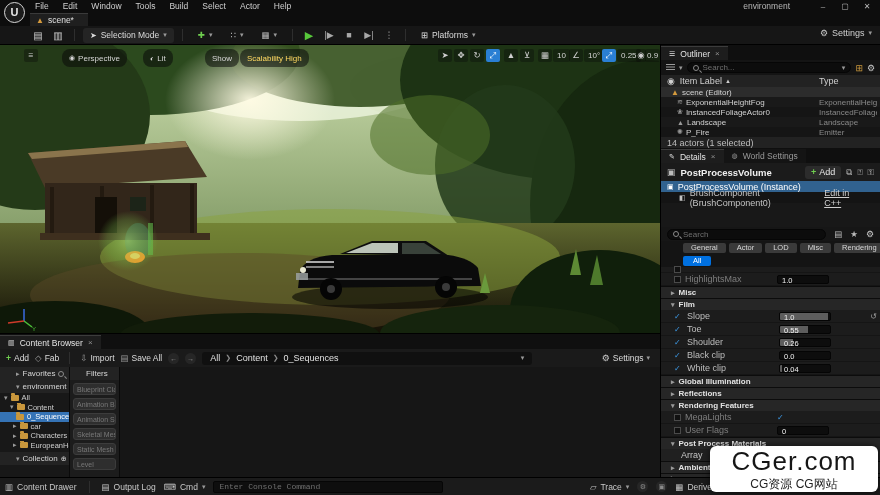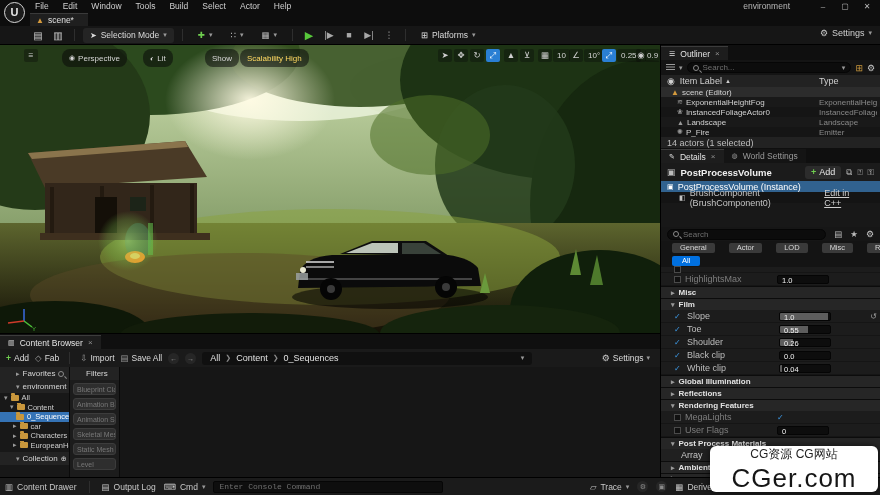--- a/index.html
+++ b/index.html
@@ -63,21 +63,21 @@
 
   .d-header { height:18px; display:flex; align-items:center; gap:5px; padding:0 6px; background:#1b1b1b; }
   .d-title { font-size:9.5px; font-weight:bold; color:#efefef; flex:1; }
   .addbtn { height:13px; background:#2c2c2c; border-radius:3px; padding:0 6px; display:flex; gap:3px; align-items:center; color:#e6e6e6; }
   .plus { color:#6fce4f; font-weight:bold; }
   .hico { color:#bdbdbd; font-size:8.5px; }
   .inst-row { height:11px; background:#31628f; display:flex; align-items:center; gap:4px; padding:0 6px; color:#fff; }
   .comp-row { height:11px; display:flex; align-items:center; gap:4px; padding:0 18px; color:#c4c4c4; }
   .editcpp { margin-left:auto; text-decoration:underline; color:#cfcfcf; }
   .d-search-row { height:14px; display:flex; align-items:center; gap:8px; padding:0 6px; background:#161616; }
-  .cat-row { height:13px; display:flex; gap:14px; align-items:center; padding:0 11px; }
+  .cat-row { height:13px; display:flex; gap:3px; align-items:center; padding:0 22px; }
   .cat { height:10px; background:#3a3a3a; border-radius:2px; padding:0 8px; line-height:10px; color:#d8d8d8; font-size:7.5px; }
   .cat-all { height:10px; background:#0070e0; border-radius:2px; padding:0 10px; line-height:10px; color:#fff; font-size:7.5px; }
   .sect { height:12px; background:#262626; border-top:1px solid #0c0c0c; display:flex; align-items:center; gap:4px; padding:0 10px; color:#e2e2e2; font-weight:bold; font-size:8px; }
   .prow { height:13px; display:flex; align-items:center; gap:4px; padding:0 6px 0 13px; background:#1c1c1c; border-bottom:1px solid #151515; position:relative; }
   .chk { color:#3d9be9; font-size:8px; width:9px; }
   .box { width:7px; height:7px; border:1px solid #4a4a4a; background:#111; flex:none; }
   .plabel { color:#bdbdbd; width:88px; overflow:hidden; white-space:nowrap; }
   .plabel.dim { color:#7d7d7d; }
   .spin { width:52px; height:9px; background:#0d0d0d; border:1px solid #050505; border-radius:2px; position:relative; overflow:hidden; }
   .spin .fillbar { position:absolute; left:0; top:0; bottom:0; background:#5d5d5d; }
@@ -642,15 +642,15 @@
     <span class="navc">▣</span>
     <div class="sb-item">
       <span>▦</span>
       <span>Derived Data</span>
     </div>
     <span style="width:130px;"></span>
   </div>
 </div>
 
 <div id="watermark" class="abs">
+  <div id="wm1">CGer.com</div>
   <div id="wm2">CG资源 CG网站</div>
-  <div id="wm1">CGer.com</div>
 </div>
 
 </body></html>

